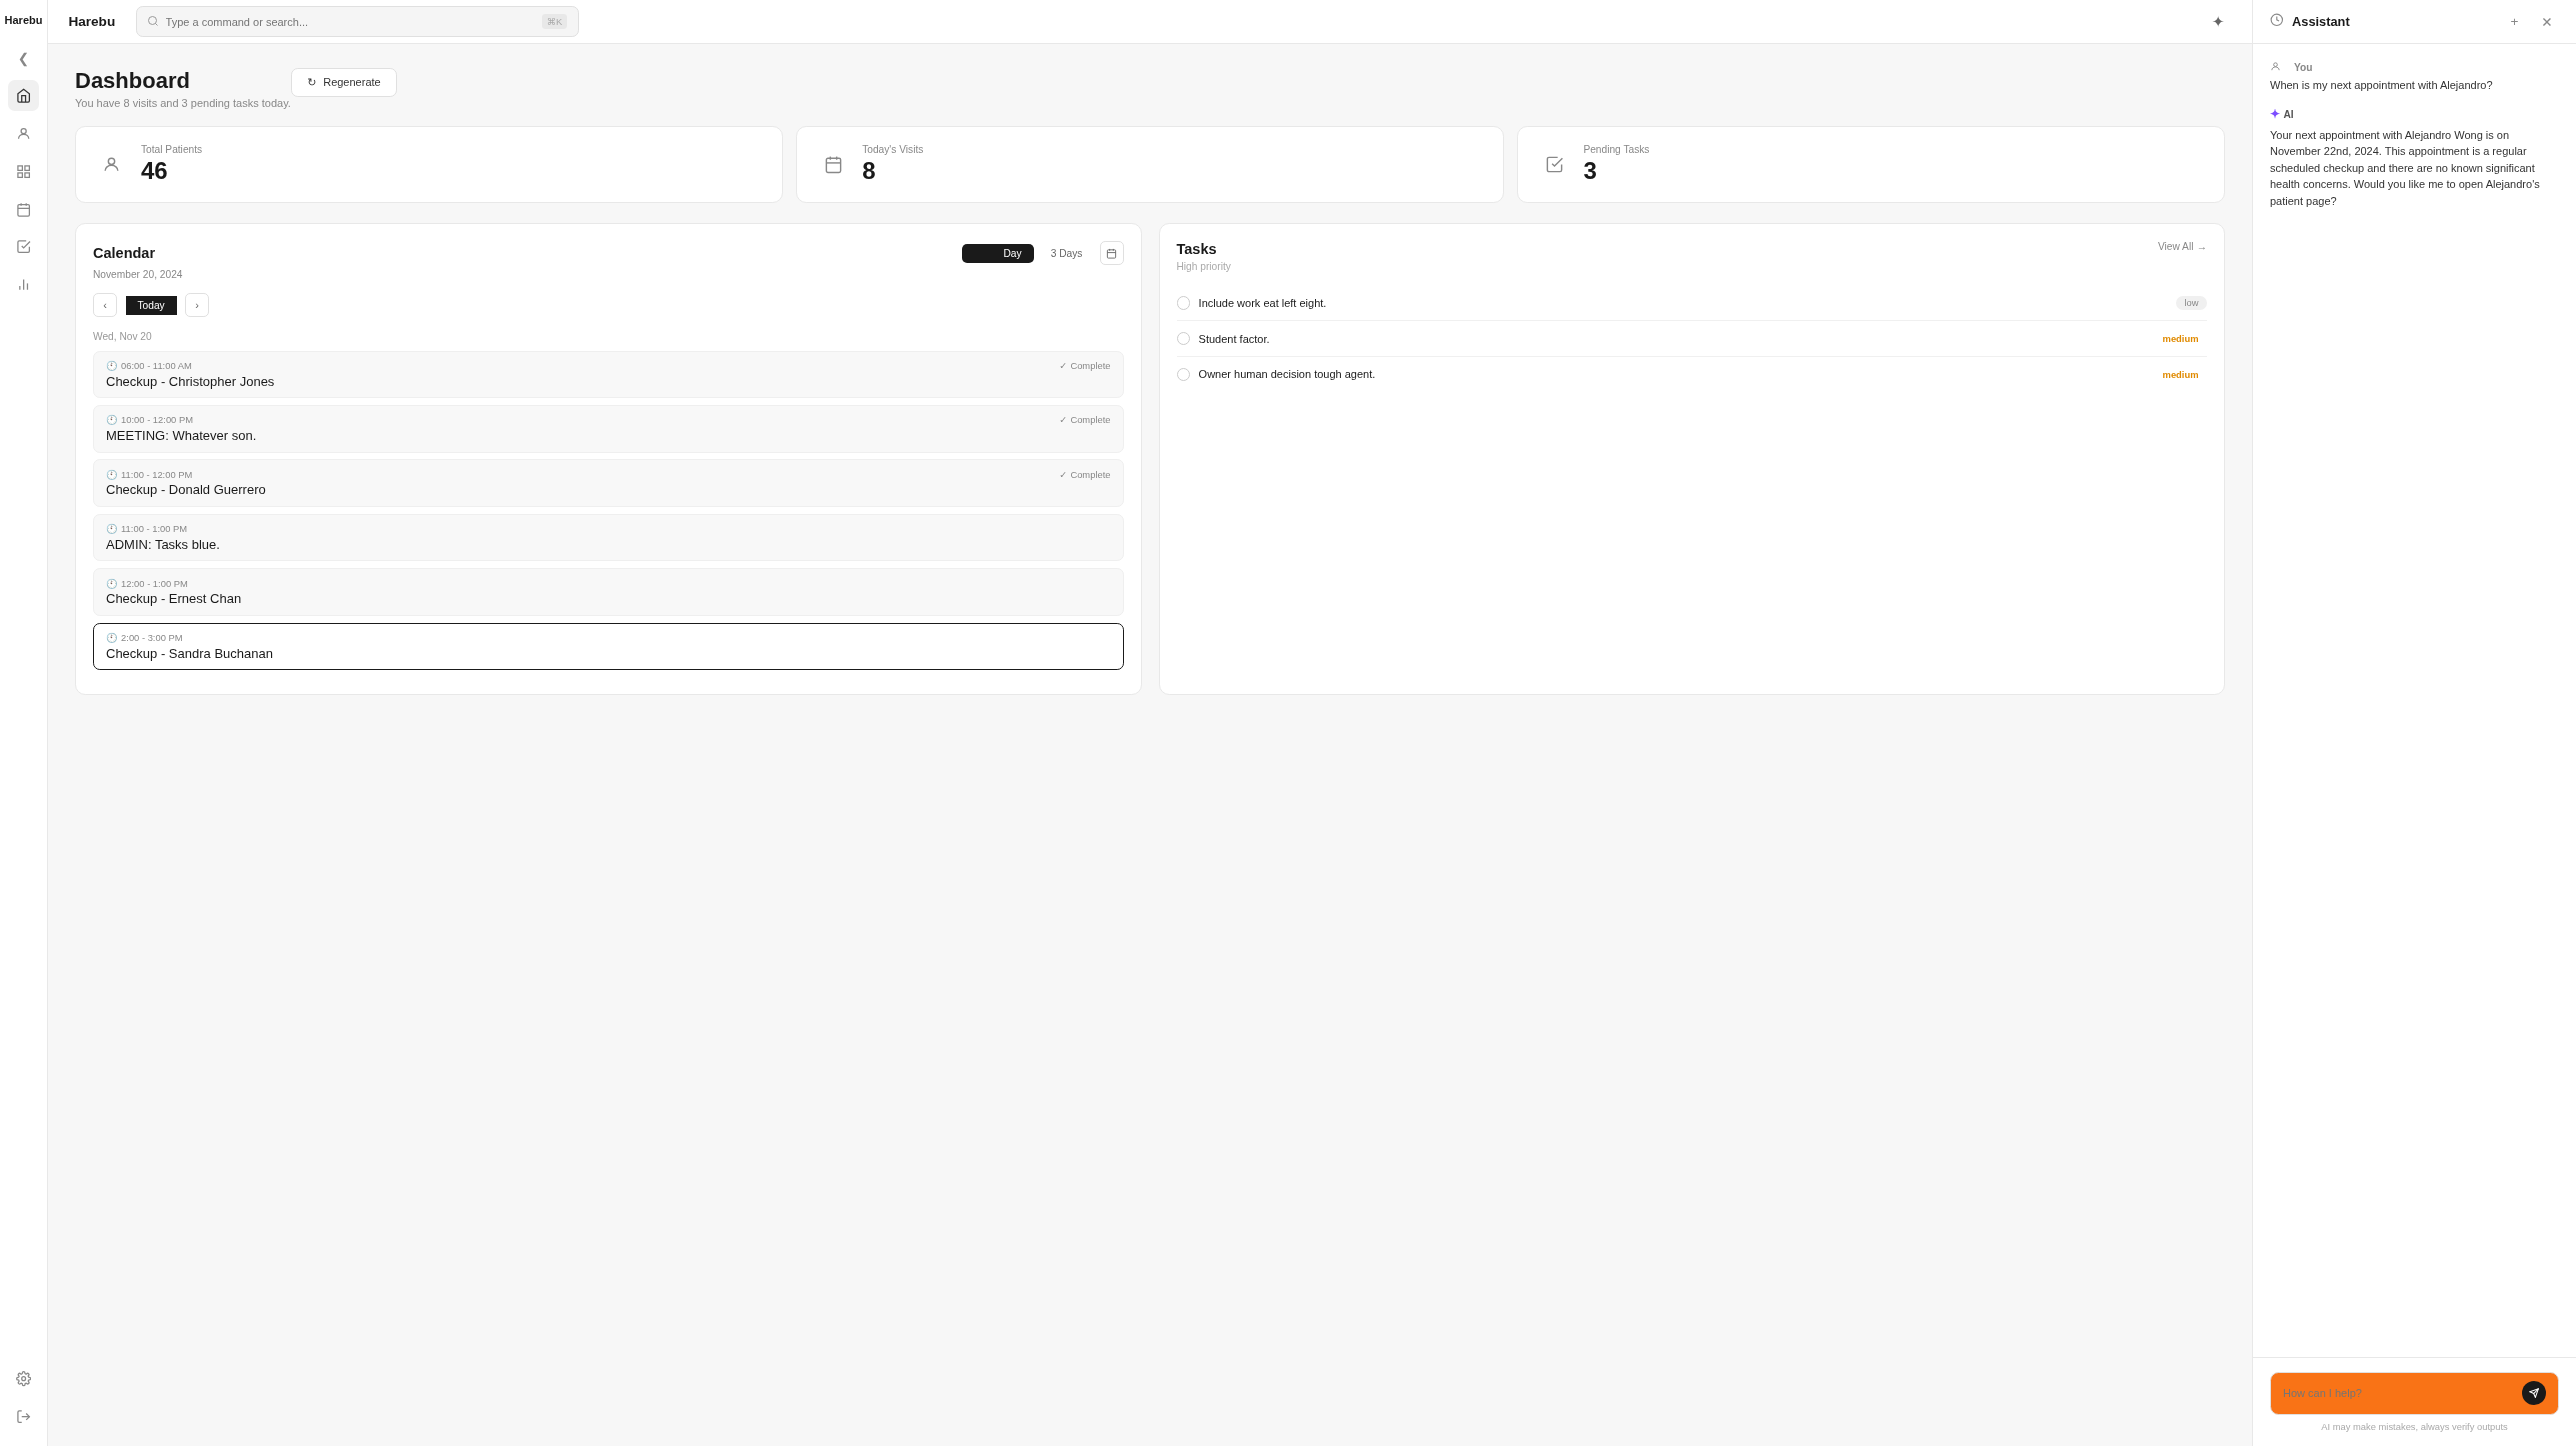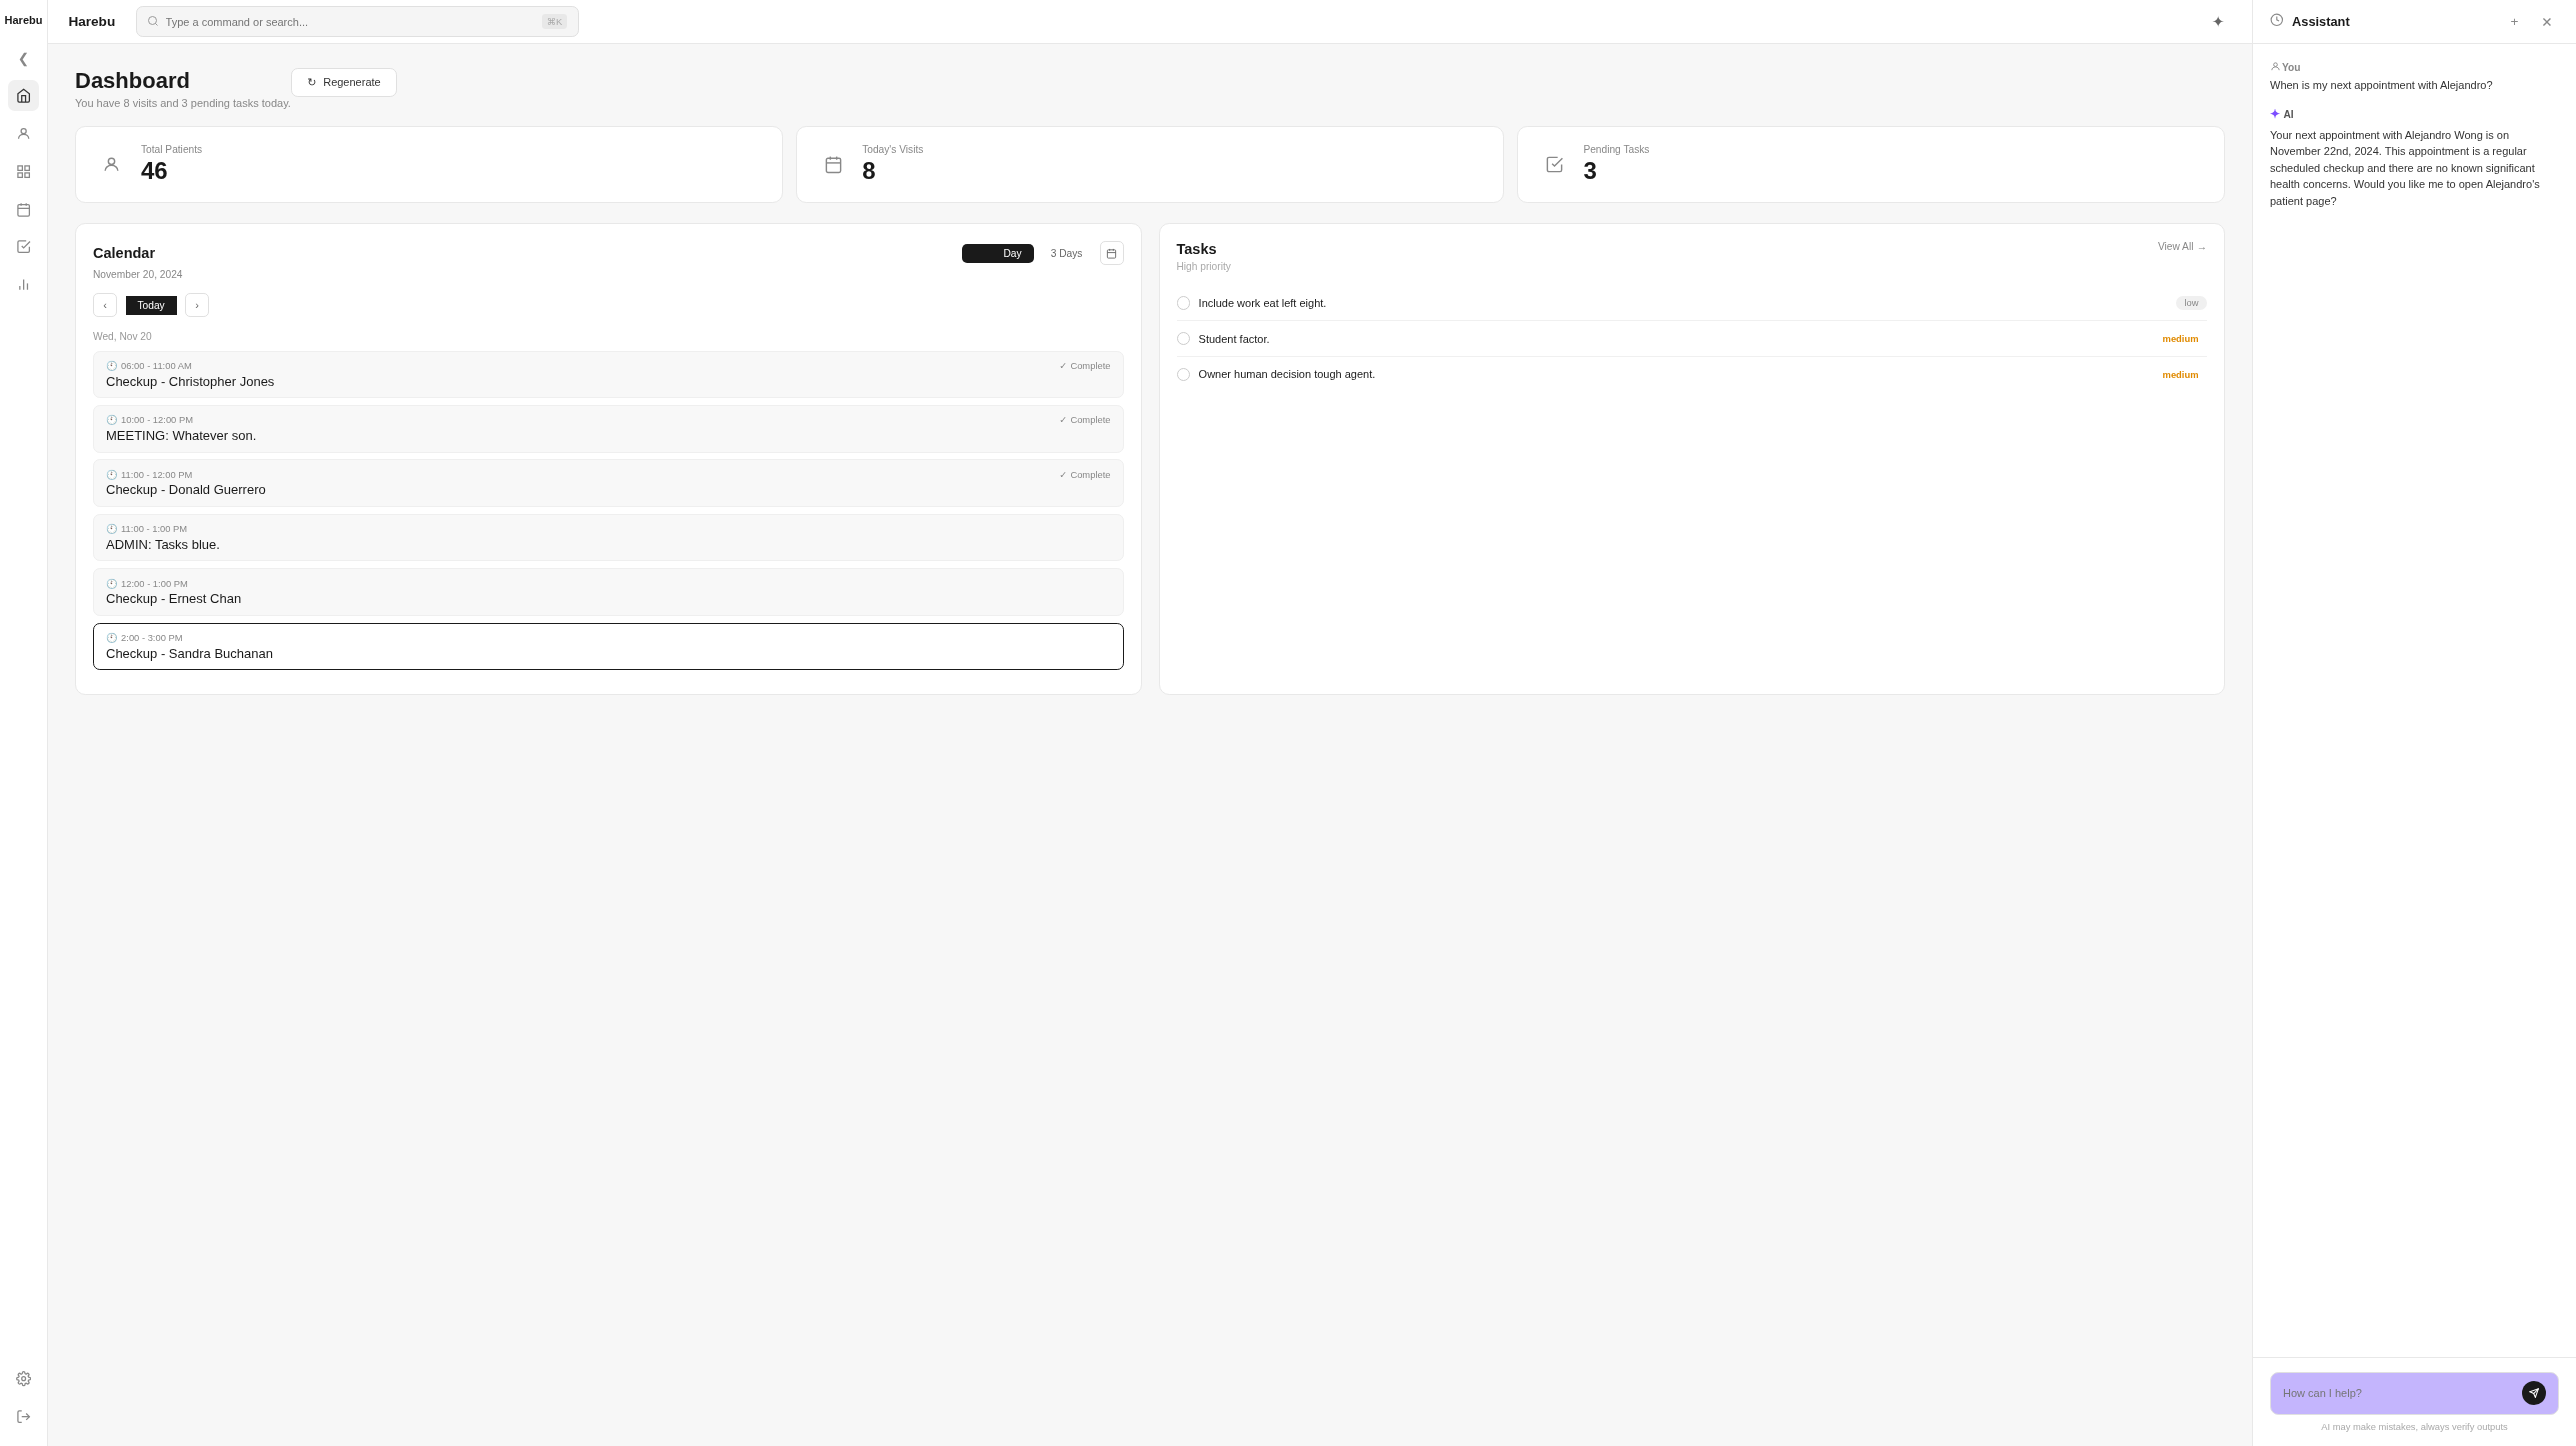--- a/index.html
+++ b/index.html
@@ -457,21 +457,21 @@
     }
 
     .message-block {}
     .message-sender {
       font-size: 10.2px;
       font-weight: 600;
       color: #888;
       margin-bottom: 3.4px;
       display: flex;
       align-items: center;
-      gap: 1px;
+      gap: 13px;
     }
     .message-text {
       font-size: 11px;
       color: #333;
       line-height: 1.5;
     }
 
     .ai-sender {
       display: flex;
       align-items: center;
@@ -485,21 +485,21 @@
 
     .assistant-input-area {
       padding: 13.6px 17px;
       border-top: 0.9px solid #e8e8e8;
       flex-shrink: 0;
     }
     .assistant-input-row {
       display: flex;
       align-items: center;
       gap: 8.5px;
-      background: #c4b5fd;
+      background: #f97316;
       border: 0.9px solid #e0e0e0;
       border-radius: 8.5px;
       padding: 8.5px 12px;
     }
     .assistant-input {
       flex: 1;
       border: none;
       background: transparent;
       outline: none;
       font-size: 11px;

